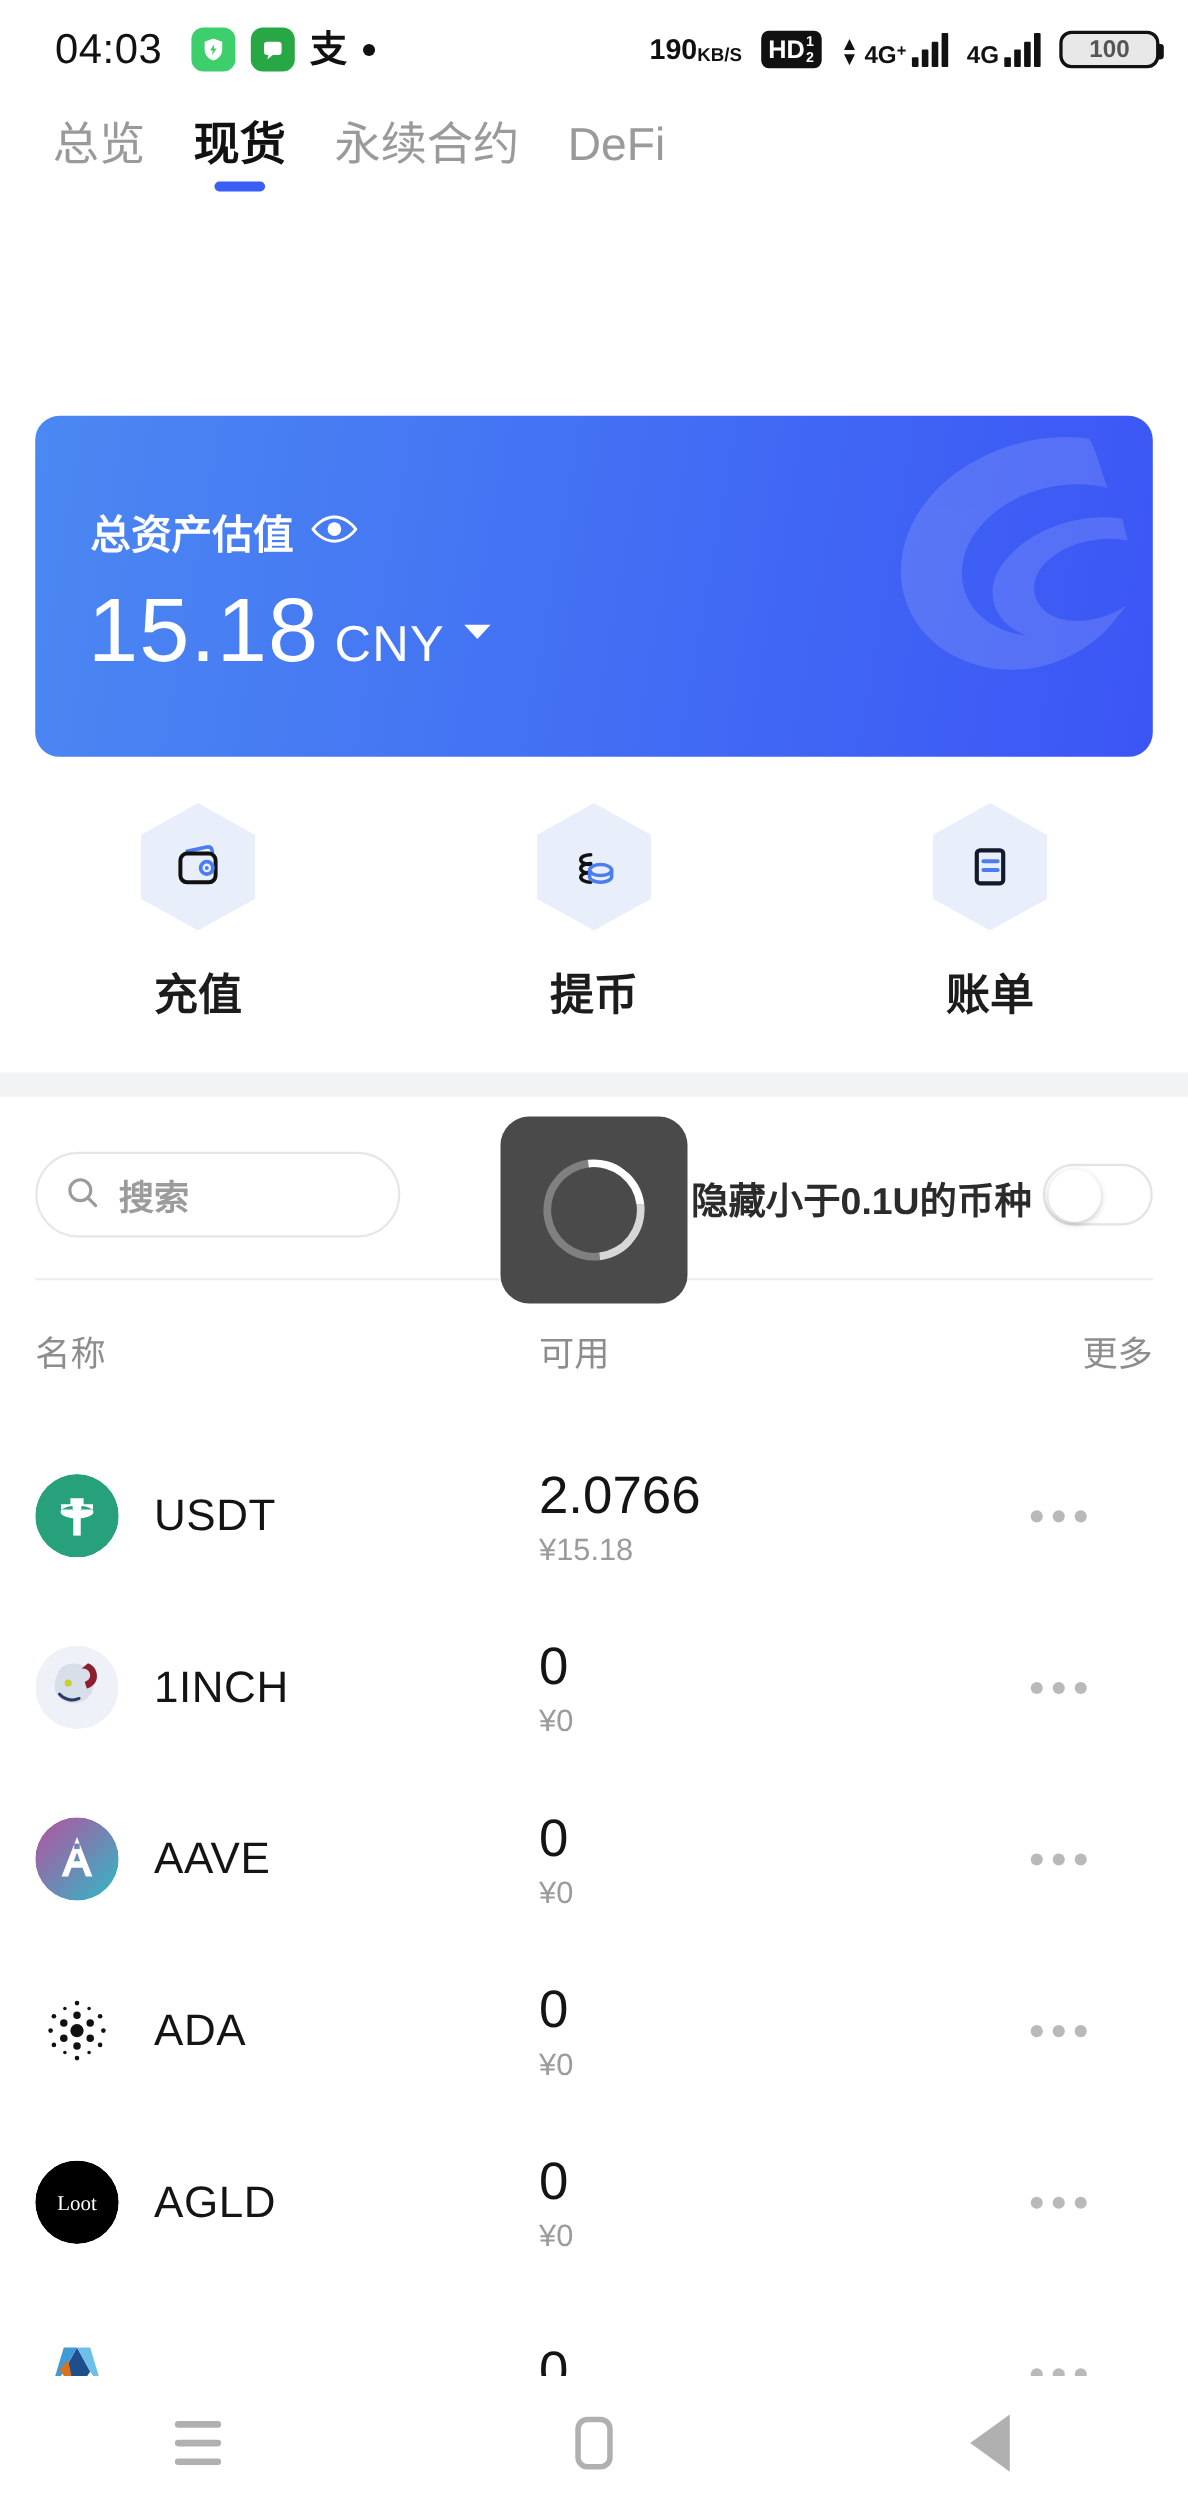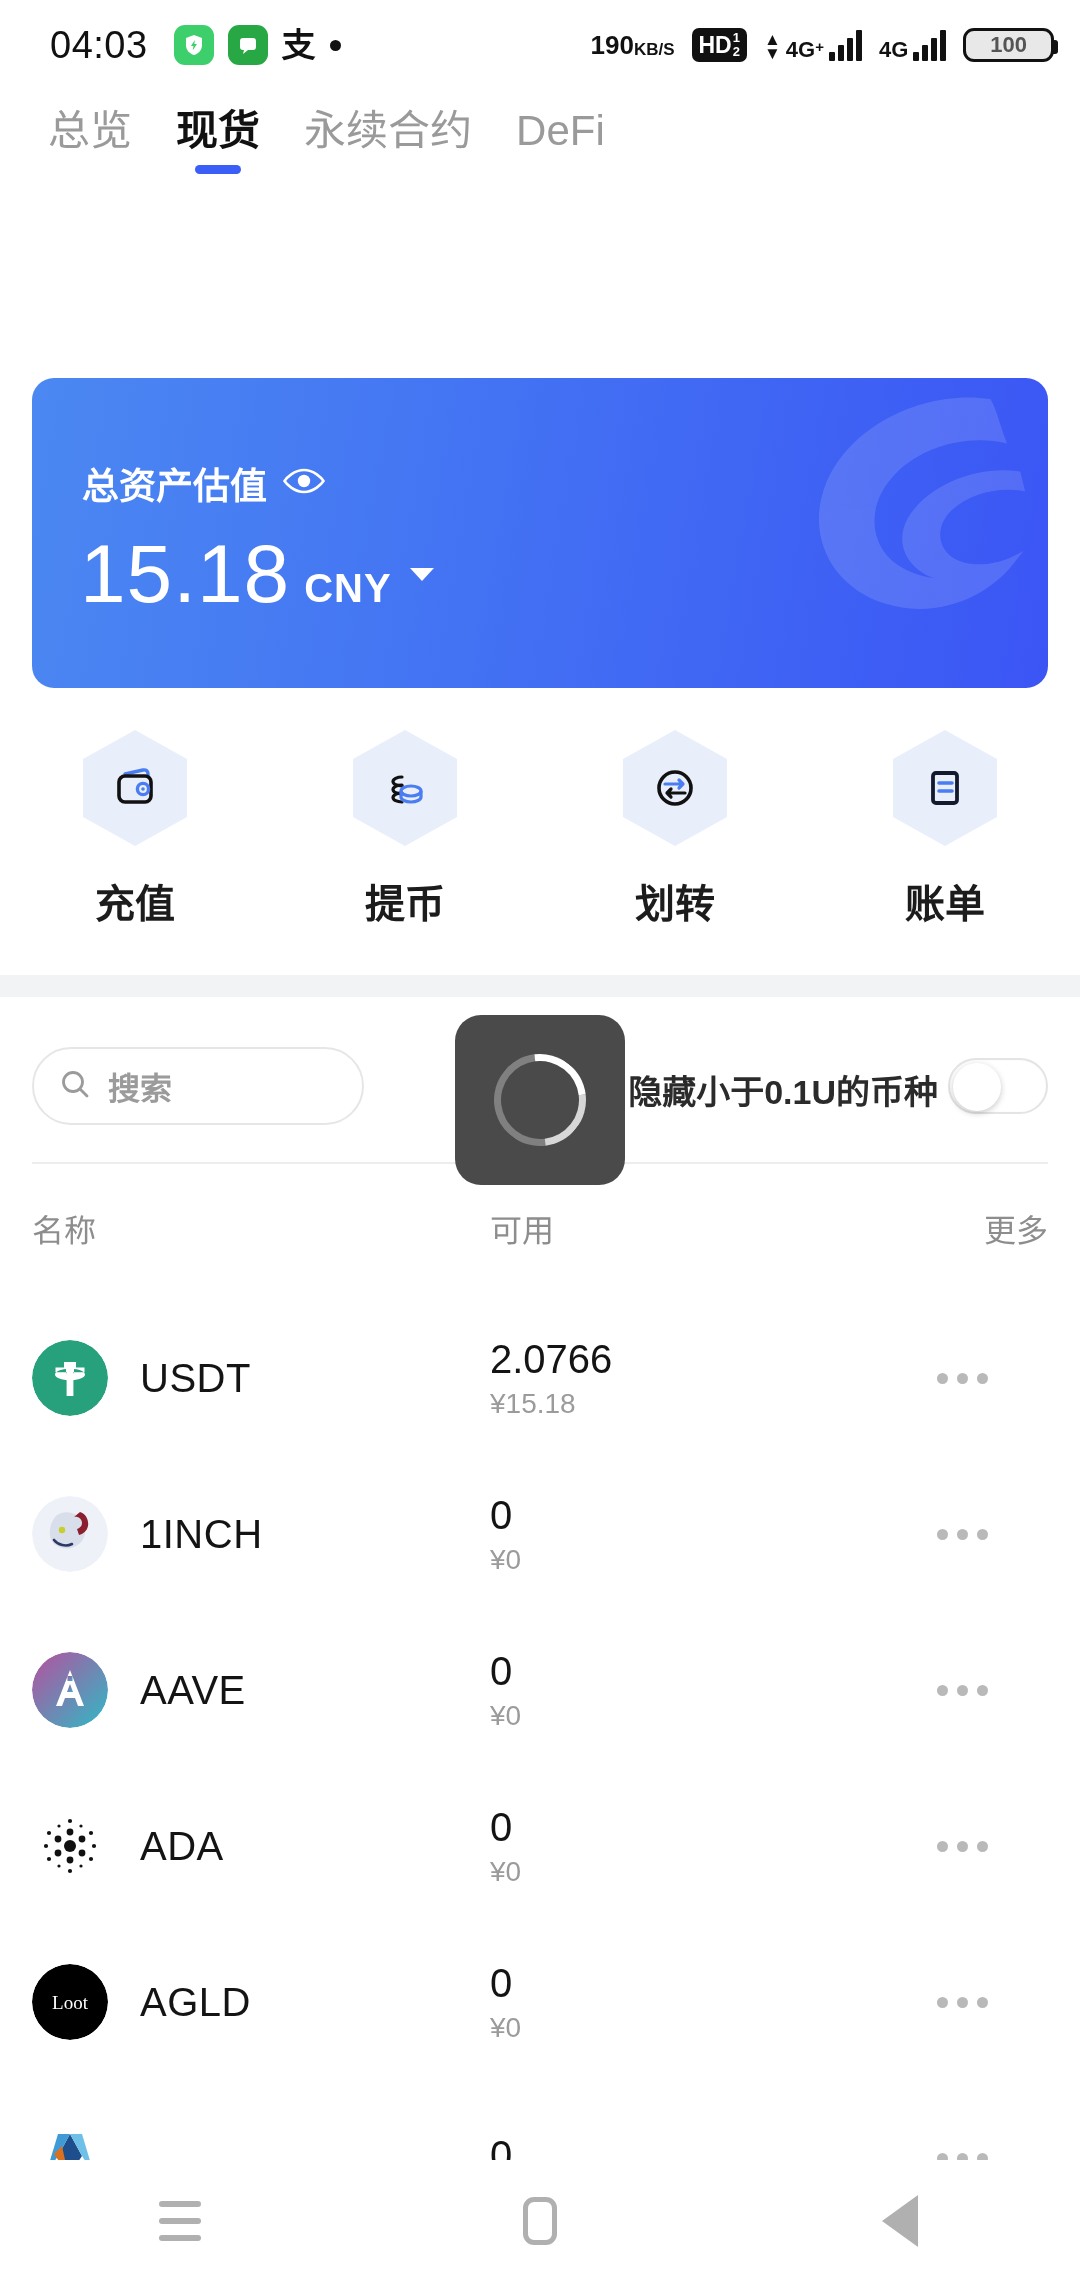--- a/index.html
+++ b/index.html
@@ -55,21 +55,21 @@
   
   .card { position:absolute; left:32px; top:378px; width:1016px; height:310px;
           border-radius:22px; overflow:hidden;
           background:linear-gradient(100deg,#4b88f2 0%,#4372f3 45%,#3b55f5 100%); }
   .card-logo { position:absolute; right:-40px; top:-12px; width:360px; height:330px;
                opacity:.13; pointer-events:none; }
   .card-label { position:absolute; left:50px; top:78px; display:flex; align-items:center; gap:16px; }
   .card-label .txt { font-size:37px; color:#fff; font-weight:600; }
   .card-amount { position:absolute; left:48px; top:155px; display:flex; align-items:baseline; gap:14px; }
   .card-amount .val { font-size:82px; color:#fff; font-weight:400; letter-spacing:1px; line-height:1; }
-  .card-amount .cur { font-size:40px; color:#fff; font-weight:700; letter-spacing:1px; }
+  .card-amount .cur { font-size:46px; color:#fff; font-weight:400; letter-spacing:1px; }
   .card-amount .caret { width:0; height:0; border-left:12px solid transparent;
                         border-right:12px solid transparent; border-top:13px solid #fff;
                         margin-left:4px; align-self:center; }
 
   
   .actions { position:absolute; top:730px; left:0; width:1080px; display:flex; }
   .action { flex:1; display:flex; flex-direction:column; align-items:center; }
   .hexwrap { width:104px; height:116px; display:flex; align-items:center; justify-content:center;
              background:#e9eefb;
              clip-path:polygon(50% 0%,100% 25%,100% 75%,50% 100%,0% 75%,0% 25%); }
@@ -97,21 +97,21 @@
   .thead { position:absolute; top:1205px; left:0; width:1080px; height:70px; }
   .th { position:absolute; font-size:32px; color:#8d8d8d; }
   .th.name { left:32px; } .th.avail { left:490px; } .th.more { right:32px; }
 
   .rows { position:absolute; top:1300px; left:0; width:1020px; height:860px; overflow:hidden; }
   .row { height:156px; display:flex; align-items:center; position:relative; }
   .row-icon { margin-left:32px; width:76px; height:76px; border-radius:50%;
               display:flex; align-items:center; justify-content:center; overflow:hidden; flex:none; }
   .row-sym { margin-left:32px; font-size:40px; color:#141414; font-weight:500; letter-spacing:.5px; }
   .row-vals { position:absolute; left:490px; display:flex; flex-direction:column; gap:6px; }
-  .row-amt { font-size:40px; color:#141414; }
+  .row-amt { font-size:48px; color:#141414; }
   .row-fiat { font-size:28px; color:#9b9b9b; }
   .row-more { position:absolute; right:32px; display:flex; gap:9px; }
   .row-more i { width:11px; height:11px; border-radius:50%; background:#b9b9b9; display:block; }
 
   
   .loading { position:absolute; left:455px; top:1015px; width:170px; height:170px;
              border-radius:26px; background:#4a4a4a; display:flex; align-items:center; justify-content:center; }
   .spinner { width:92px; height:92px; border-radius:50%;
              border:7px solid rgba(255,255,255,.30); border-top-color:#fff;
              border-right-color:rgba(255,255,255,.78); transform:rotate(38deg); }
@@ -247,30 +247,20 @@
           <path d="M24 16c-5 0-9 2-9 4.5S19 25 24 25" fill="none" stroke="#111" stroke-width="3.2" stroke-linecap="round"></path>
           <path d="M24 24c-5 0-9 2-9 4.5S19 33 24 33" fill="none" stroke="#111" stroke-width="3.2" stroke-linecap="round"></path>
           <path d="M24 32c-5 0-9 2-9 4.5S19 41 24 41" fill="none" stroke="#111" stroke-width="3.2" stroke-linecap="round"></path>
           <ellipse cx="33" cy="30" rx="10" ry="5" fill="none" stroke="#4a7df0" stroke-width="3.2"></ellipse>
           <path d="M23 30v6c0 2.8 4.5 5 10 5s10-2.2 10-5v-6" fill="none" stroke="#4a7df0" stroke-width="3.2"></path>
         </svg>
       </div>
       <div class="action-label">提币</div>
     </div>
 
-    <div class="action">
-      <div class="hexwrap">
-        <svg width="54" height="54" viewBox="0 0 54 54">
-          <circle cx="27" cy="27" r="16" fill="none" stroke="#111" stroke-width="3.6"></circle>
-          <path d="M17 23h18m-4-4 4 4-4 4" fill="none" stroke="#4a7df0" stroke-width="3.2" stroke-linecap="round" stroke-linejoin="round"></path>
-          <path d="M37 32H19m4 4-4-4 4-4" fill="none" stroke="#111" stroke-width="3.2" stroke-linecap="round" stroke-linejoin="round"></path>
-        </svg>
-      </div>
-      <div class="action-label">划转</div>
-    </div>
 
     <div class="action">
       <div class="hexwrap">
         <svg width="54" height="54" viewBox="0 0 54 54">
           <rect x="15" y="12" width="24" height="30" rx="3" fill="none" stroke="#131a2e" stroke-width="3.8"></rect>
           <path d="M21 22h13M21 30h13" stroke="#4a7df0" stroke-width="3.6" stroke-linecap="round"></path>
         </svg>
       </div>
       <div class="action-label">账单</div>
     </div>

